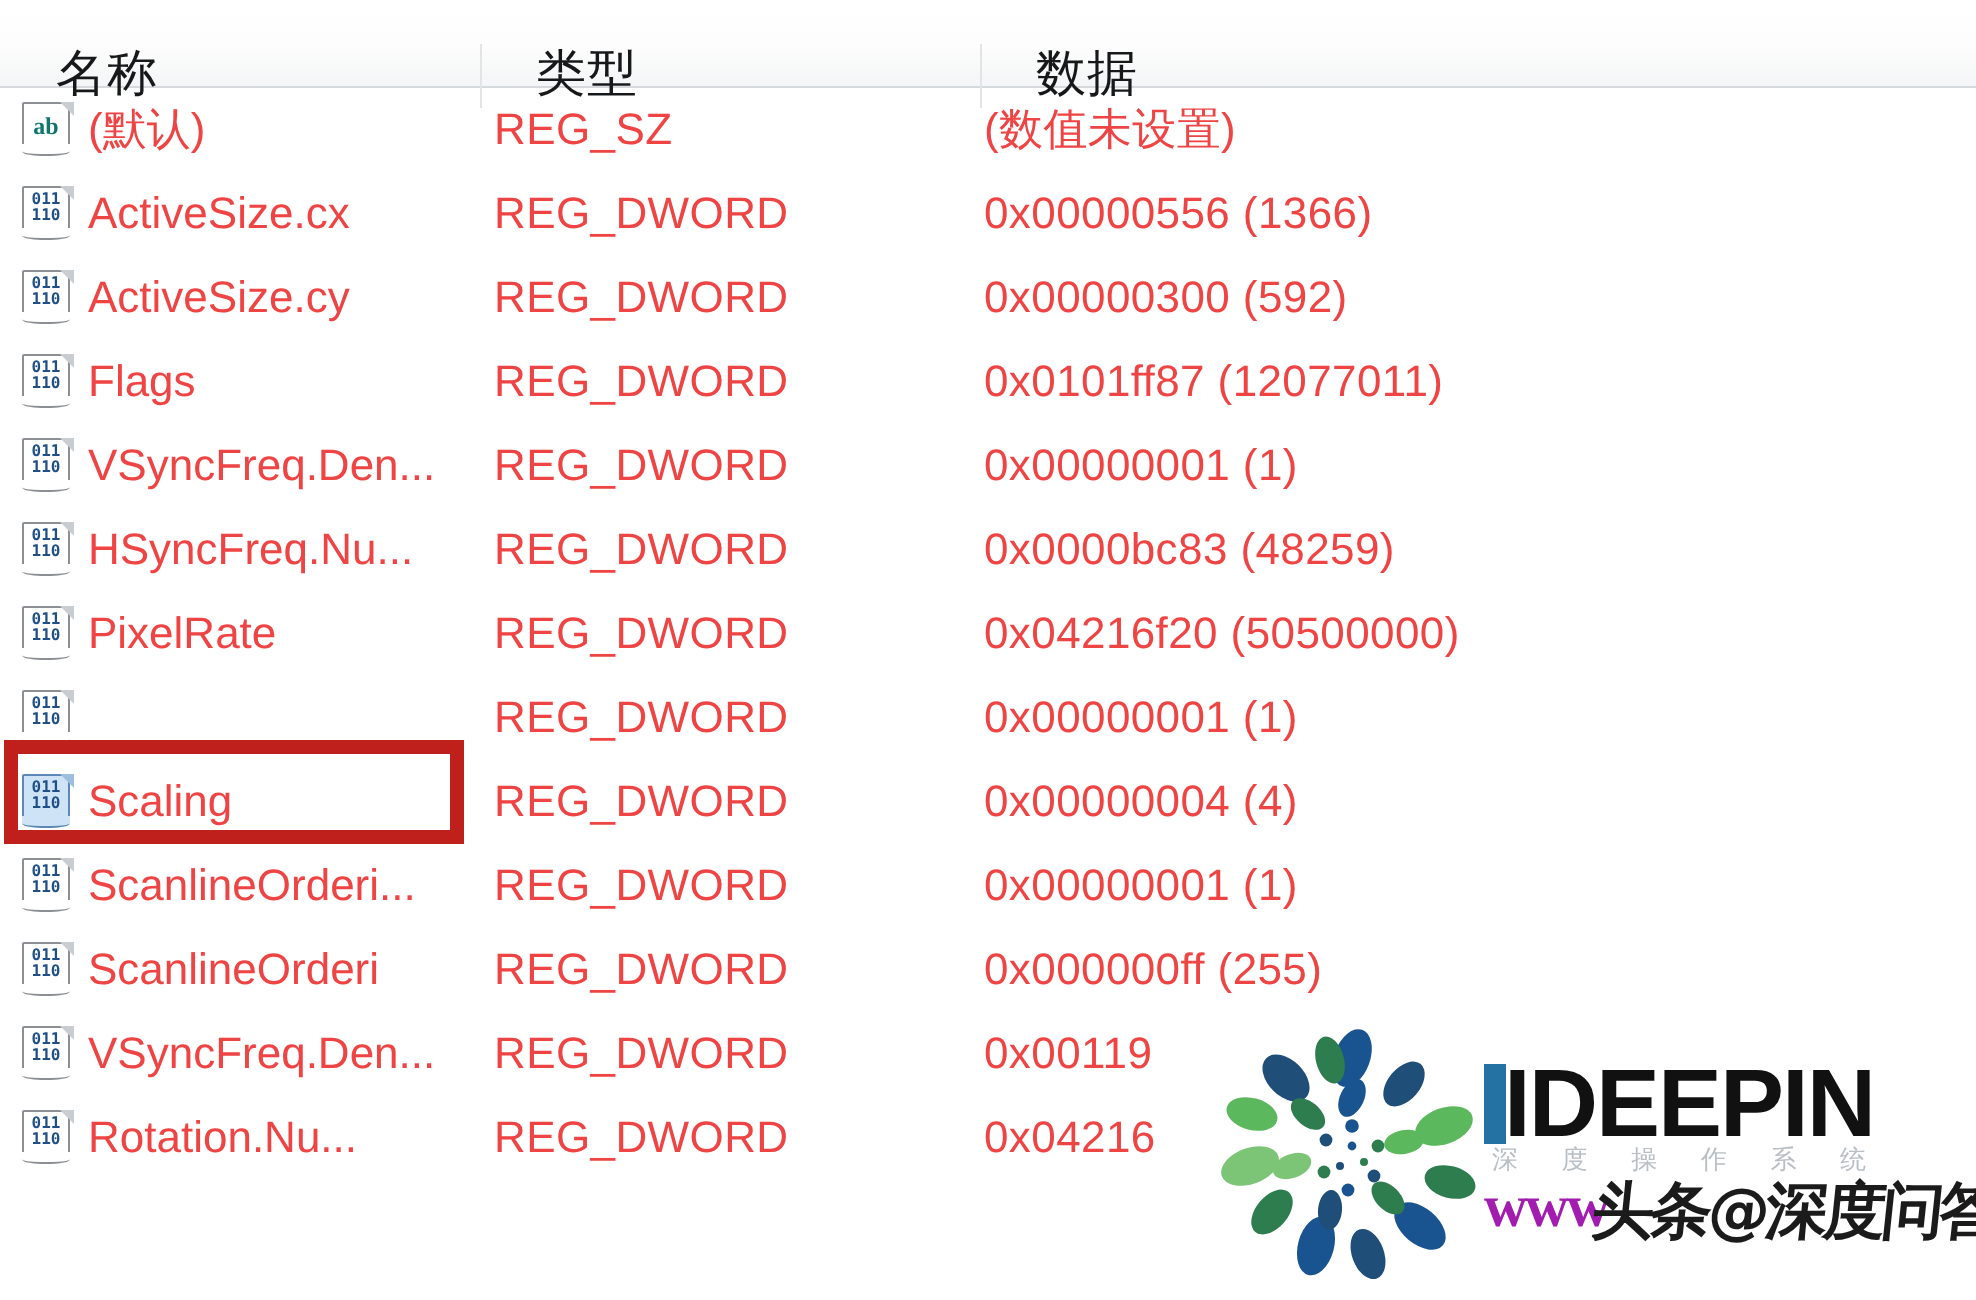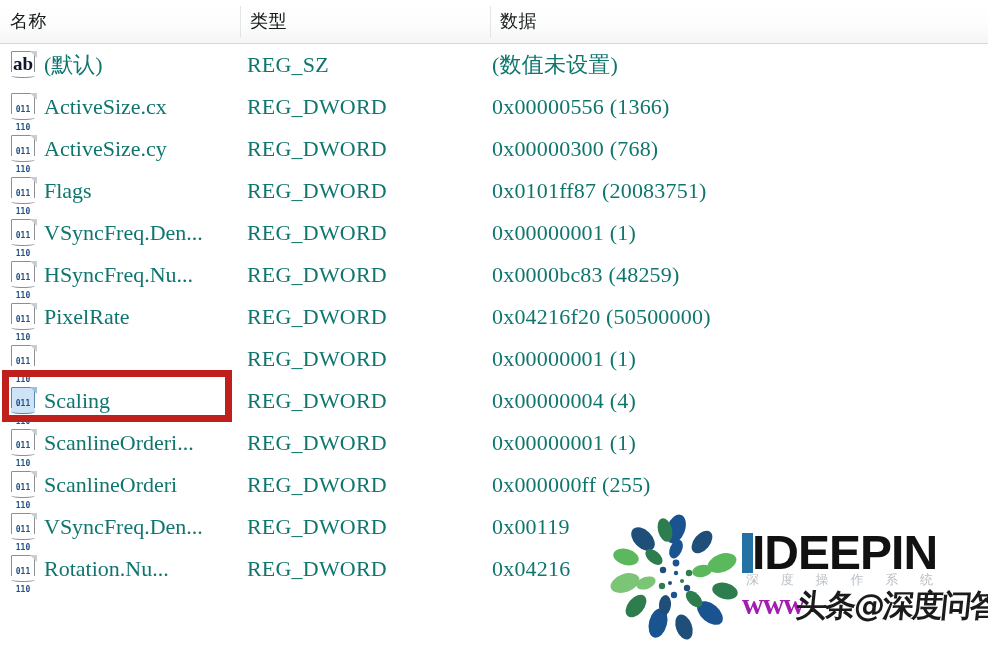--- a/index.html
+++ b/index.html
@@ -31,26 +31,26 @@
     position: absolute;
     left: 0; top: 0;
     width: 988px;
     height: 44px;
     background: linear-gradient(to bottom, #ffffff 0%, #fdfdfd 55%, #f4f5f6 100%);
     border-bottom: 1px solid #d6d9dc;
     box-sizing: border-box;
   }
   .col-head {
     position: absolute;
-    top: 0;
+    top: 16px;
     height: 43px;
     line-height: 43px;
-    font-size: 18px;
+    font-size: 25px;
     color: #16181a;
-    padding-left: 10px;
+    padding-left: 28px;
     box-sizing: border-box;
     white-space: nowrap;
     letter-spacing: 0.5px;
   }
   .col-head .hdr-sep {
     position: absolute;
     left: 0; top: 6px;
     width: 1px; height: 32px;
     background: #e2e4e6;
   }
@@ -68,25 +68,24 @@
     position: relative;
     height: 42px;
     width: 988px;
   }
   .cell {
     position: absolute;
     top: 0;
     height: 42px;
     line-height: 42px;
     font-size: 22px;
-    color: #0f766e;
+    color: #ef4444;
     white-space: nowrap;
     overflow: hidden;
     box-sizing: border-box;
-    font-family: Liberation Serif, serif;
   }
   .cell-name { left: 44px;  width: 196px; }
   .cell-type { left: 247px; width: 243px; letter-spacing: 0.2px; }
   .cell-data { left: 492px; width: 496px; letter-spacing: 0.2px; }
 
   
   .val-icon {
     position: absolute;
     left: 10px;
     top: 7px;
@@ -129,33 +128,32 @@
     height: 16px;
     font-family: "DejaVu Sans Mono", monospace;
     font-size: 8px;
     font-weight: bold;
     line-height: 8px;
     letter-spacing: 0px;
     text-align: center;
   }
   
   .val-icon.icon-sz .glyph {
-    color: #0f172a;
+    color: #0f766e;
     font-family: "Liberation Serif", serif;
-    font-size: 19px;
+    font-size: 12px;
     line-height: 19px;
     font-style: normal;
   }
   
   .val-icon.icon-dword .glyph {
     color: #1f4f86;
   }
   .val-icon.icon-dword .glyph span {
     display: block;
-    margin-top: 10px;
   }
   
   .val-icon.selected .page {
     background: #cfe3f7;
     border-color: #5b88b5;
   }
   .val-icon.selected .wave {
     background: #cfe3f7;
     border-bottom-color: #5b88b5;
   }
@@ -300,35 +298,35 @@
           <div class="page"></div>
           <div class="fold"></div>
           <div class="wave"></div>
           <div class="glyph">
             <span>011</span>
             <span>110</span>
           </div>
         </div>
         <div class="cell cell-name">ActiveSize.cy</div>
         <div class="cell cell-type">REG_DWORD</div>
-        <div class="cell cell-data">0x00000300 (768)</div>
+        <div class="cell cell-data">0x00000300 (592)</div>
       </div>
       <div class="reg-row">
         <div class="val-icon icon-dword">
           <div class="page"></div>
           <div class="fold"></div>
           <div class="wave"></div>
           <div class="glyph">
             <span>011</span>
             <span>110</span>
           </div>
         </div>
         <div class="cell cell-name">Flags</div>
         <div class="cell cell-type">REG_DWORD</div>
-        <div class="cell cell-data">0x0101ff87 (20083751)</div>
+        <div class="cell cell-data">0x0101ff87 (12077011)</div>
       </div>
       <div class="reg-row">
         <div class="val-icon icon-dword">
           <div class="page"></div>
           <div class="fold"></div>
           <div class="wave"></div>
           <div class="glyph">
             <span>011</span>
             <span>110</span>
           </div>

